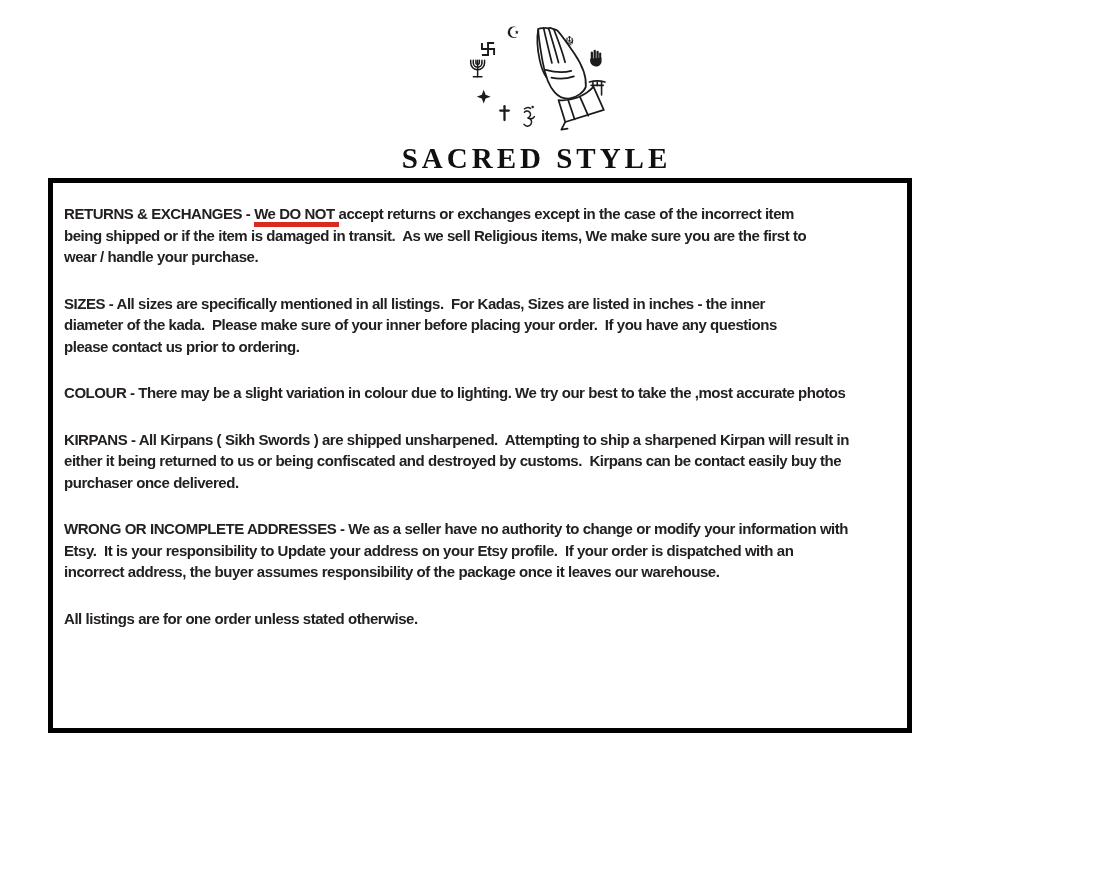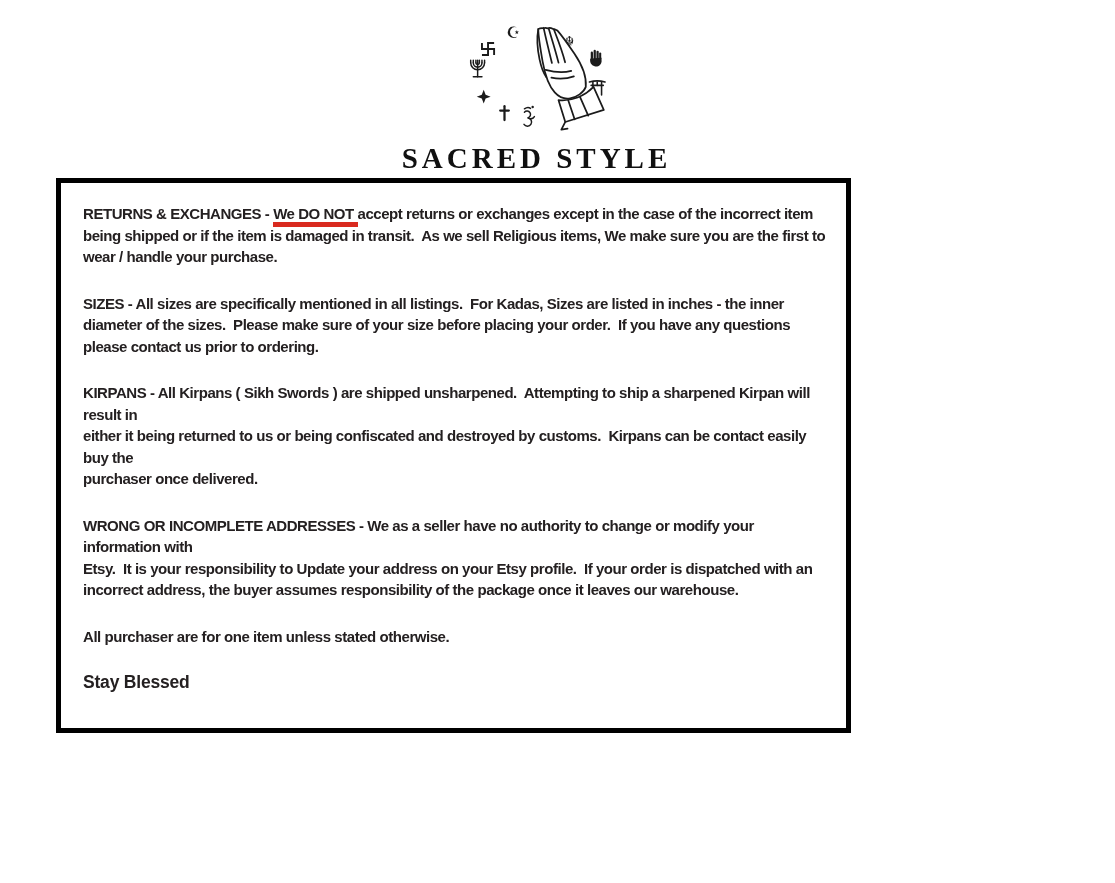--- a/index.html
+++ b/index.html
@@ -8,23 +8,23 @@
 
   
   .logo{position:absolute;left:0;right:0;top:10px;text-align:center;
         transform:translateX(-21px);}
   .logo-art{width:178px;height:130px;display:block;margin:0 auto;}
   .sym{font-family:"DejaVu Sans",sans-serif;fill:#1b1b1b;}
   .brand{margin-top:2px;font-family:"Liberation Serif","DejaVu Serif",serif;
          font-size:29px;font-weight:600;letter-spacing:4px;color:#101010;}
 
   
-  .notice-box{position:absolute;left:48px;top:178px;width:795px;height:555px;
+  .notice-box{position:absolute;left:48px;top:178px;width:864px;height:555px;
               box-sizing:border-box;border:5px solid #000000;
-              padding:14px 16px 0 22px;background:#ffffff;margin-left:8px;}
+              padding:14px 16px 0 11px;background:#ffffff;}
   .notice-box p{margin:0 0 25px 0;font-size:15px;font-weight:700;color:#242021;
                 line-height:21.5px;letter-spacing:-0.45px;white-space:pre-wrap;}
   .notice-box p.first{margin-top:6px;}
   .u-red{border-bottom:5px solid #d92a1f;}
   .closing{font-size:17.5px !important;letter-spacing:-0.2px !important;}
 </style>
 </head>
 <body>
 
 <div class="page">
@@ -101,30 +101,30 @@
   </header>
 
   <section class="notice-box">
 
     <p class="first"><span>RETURNS &amp; EXCHANGES - </span><span class="u-red">We DO NOT </span><span>accept returns or exchanges except in the case of the incorrect item
 being shipped or if the item is damaged in transit.  As we sell Religious items, We make sure you are the first to
 wear / handle your purchase.</span></p>
 
 
     <p>SIZES - All sizes are specifically mentioned in all listings.  For Kadas, Sizes are listed in inches - the inner
-diameter of the sizes.  Please make sure of your size before placing your order.  If you have any questions
+diameter of the kada.  Please make sure of your inner before placing your order.  If you have any questions
 please contact us prior to ordering.</p>
 
+    <p>COLOUR - There may be a slight variation in colour due to lighting. We try our best to take the ,most accurate photos</p>
 
     <p>KIRPANS - All Kirpans ( Sikh Swords ) are shipped unsharpened.  Attempting to ship a sharpened Kirpan will result in
 either it being returned to us or being confiscated and destroyed by customs.  Kirpans can be contact easily buy the
 purchaser once delivered.</p>
 
     <p>WRONG OR INCOMPLETE ADDRESSES - We as a seller have no authority to change or modify your information with
 Etsy.  It is your responsibility to Update your address on your Etsy profile.  If your order is dispatched with an
 incorrect address, the buyer assumes responsibility of the package once it leaves our warehouse.</p>
 
-    <p>All purchaser are for one item unless stated otherwise.</p>
+    <p>All listings are for one order unless stated otherwise.</p>
 
-    <p class="closing">Stay Blessed</p>
 
   </section>
 </div>
 
 </body></html>

